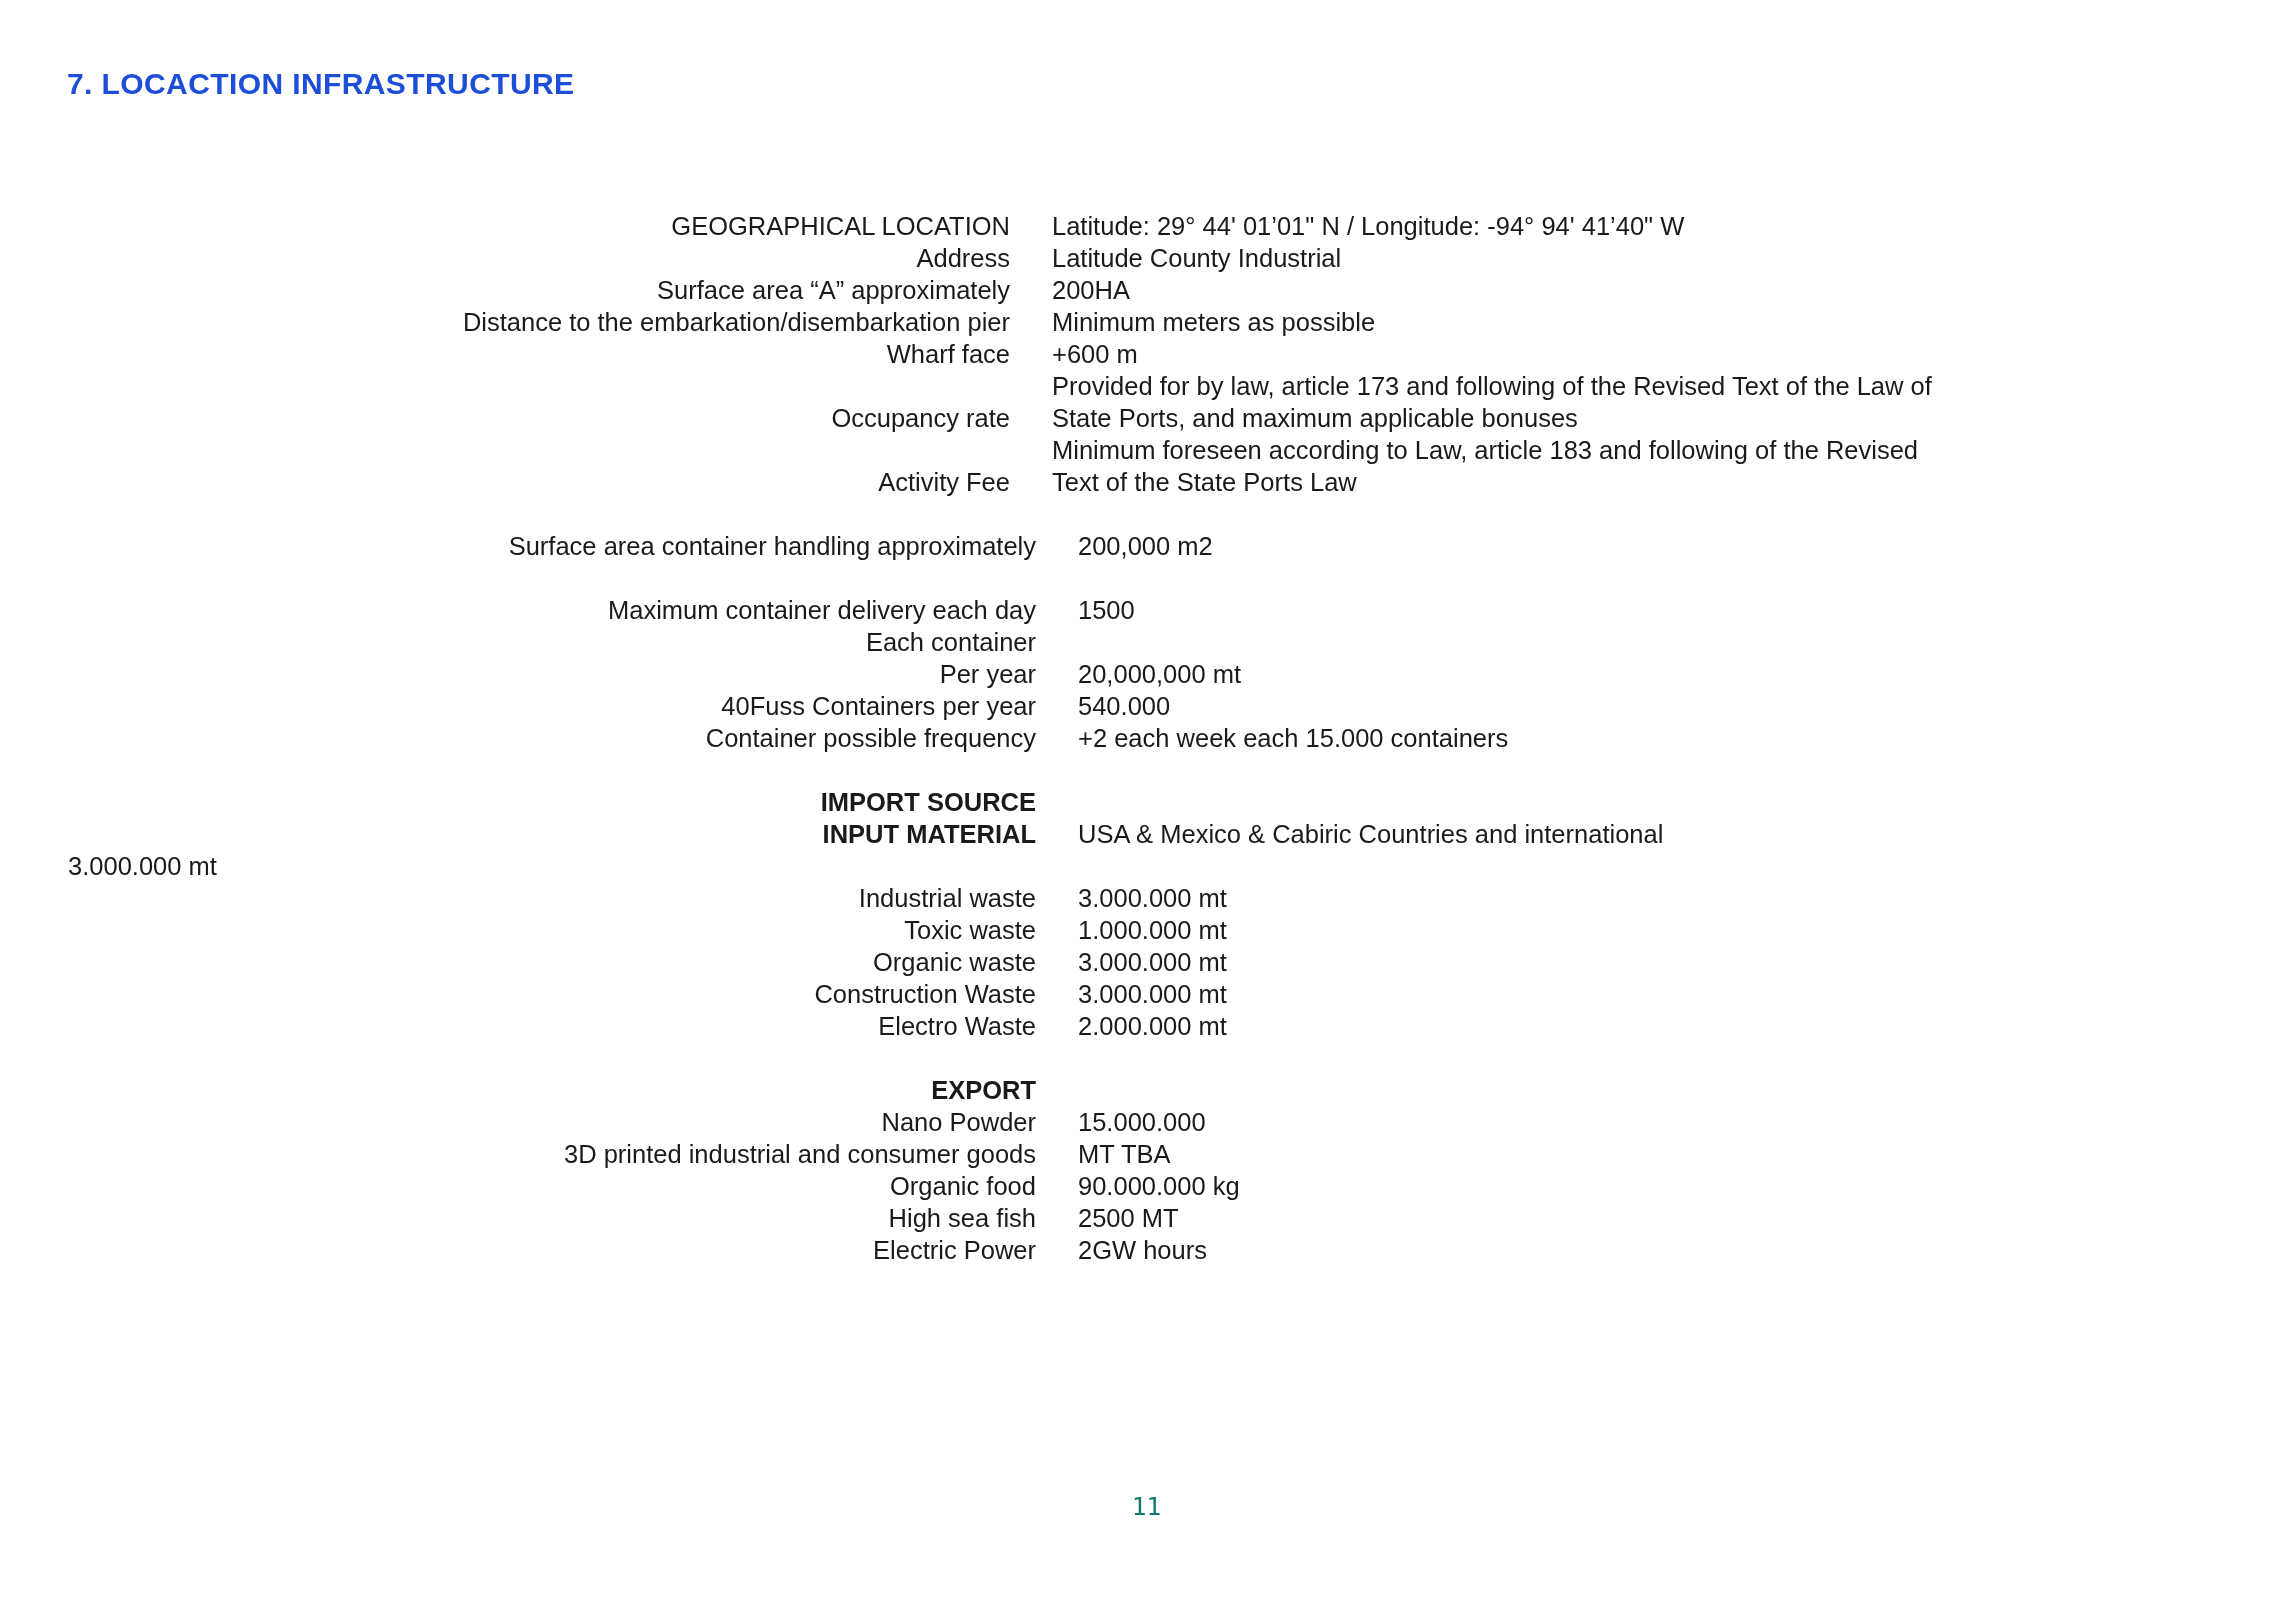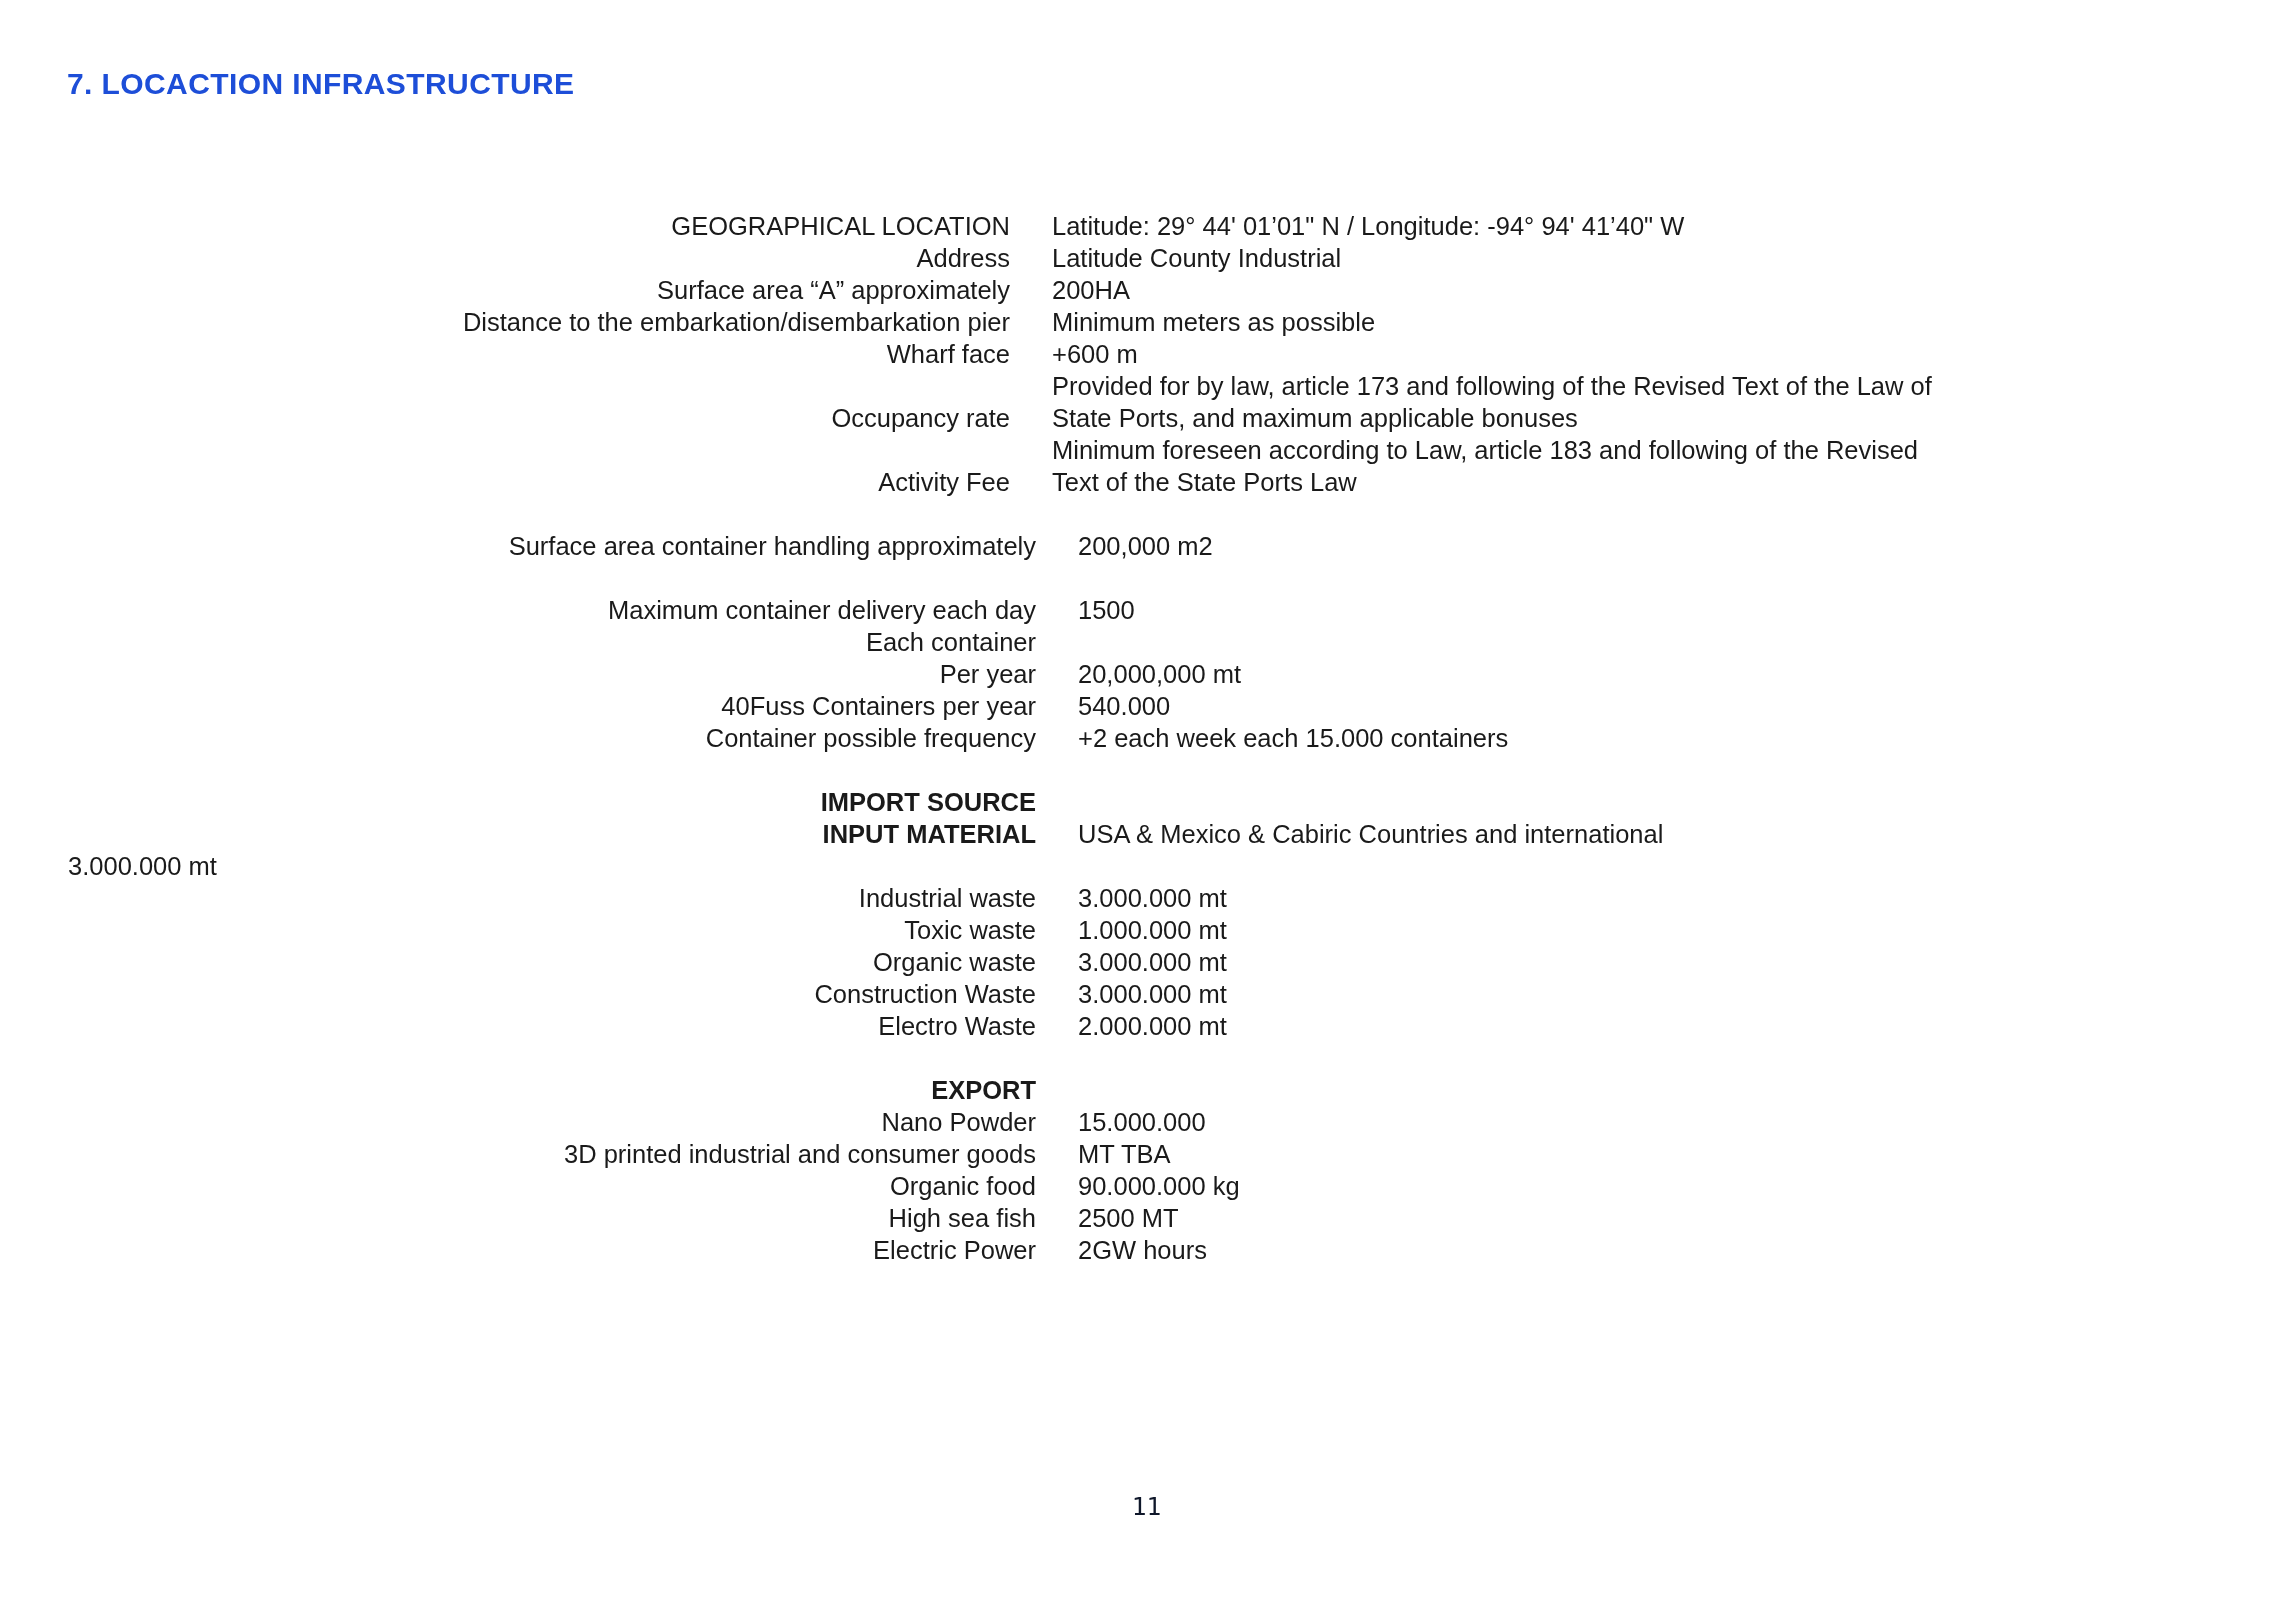--- a/index.html
+++ b/index.html
@@ -58,21 +58,21 @@
     white-space: pre-line;
   }
   .page-number {
     position: absolute;
     top: 1491px;
     left: 0;
     width: 2293px;
     text-align: center;
     font-family: "DejaVu Sans Mono", monospace;
     font-size: 24.5px;
-    color: #0f172a;
+    color: #0f766e;
   }
 </style>
 </head>
 <body>
 
 <div class="page">
 
   <div class="doc-title">7. LOCACTION INFRASTRUCTURE</div>
 
   <div class="spec-table" id="spec-table">

